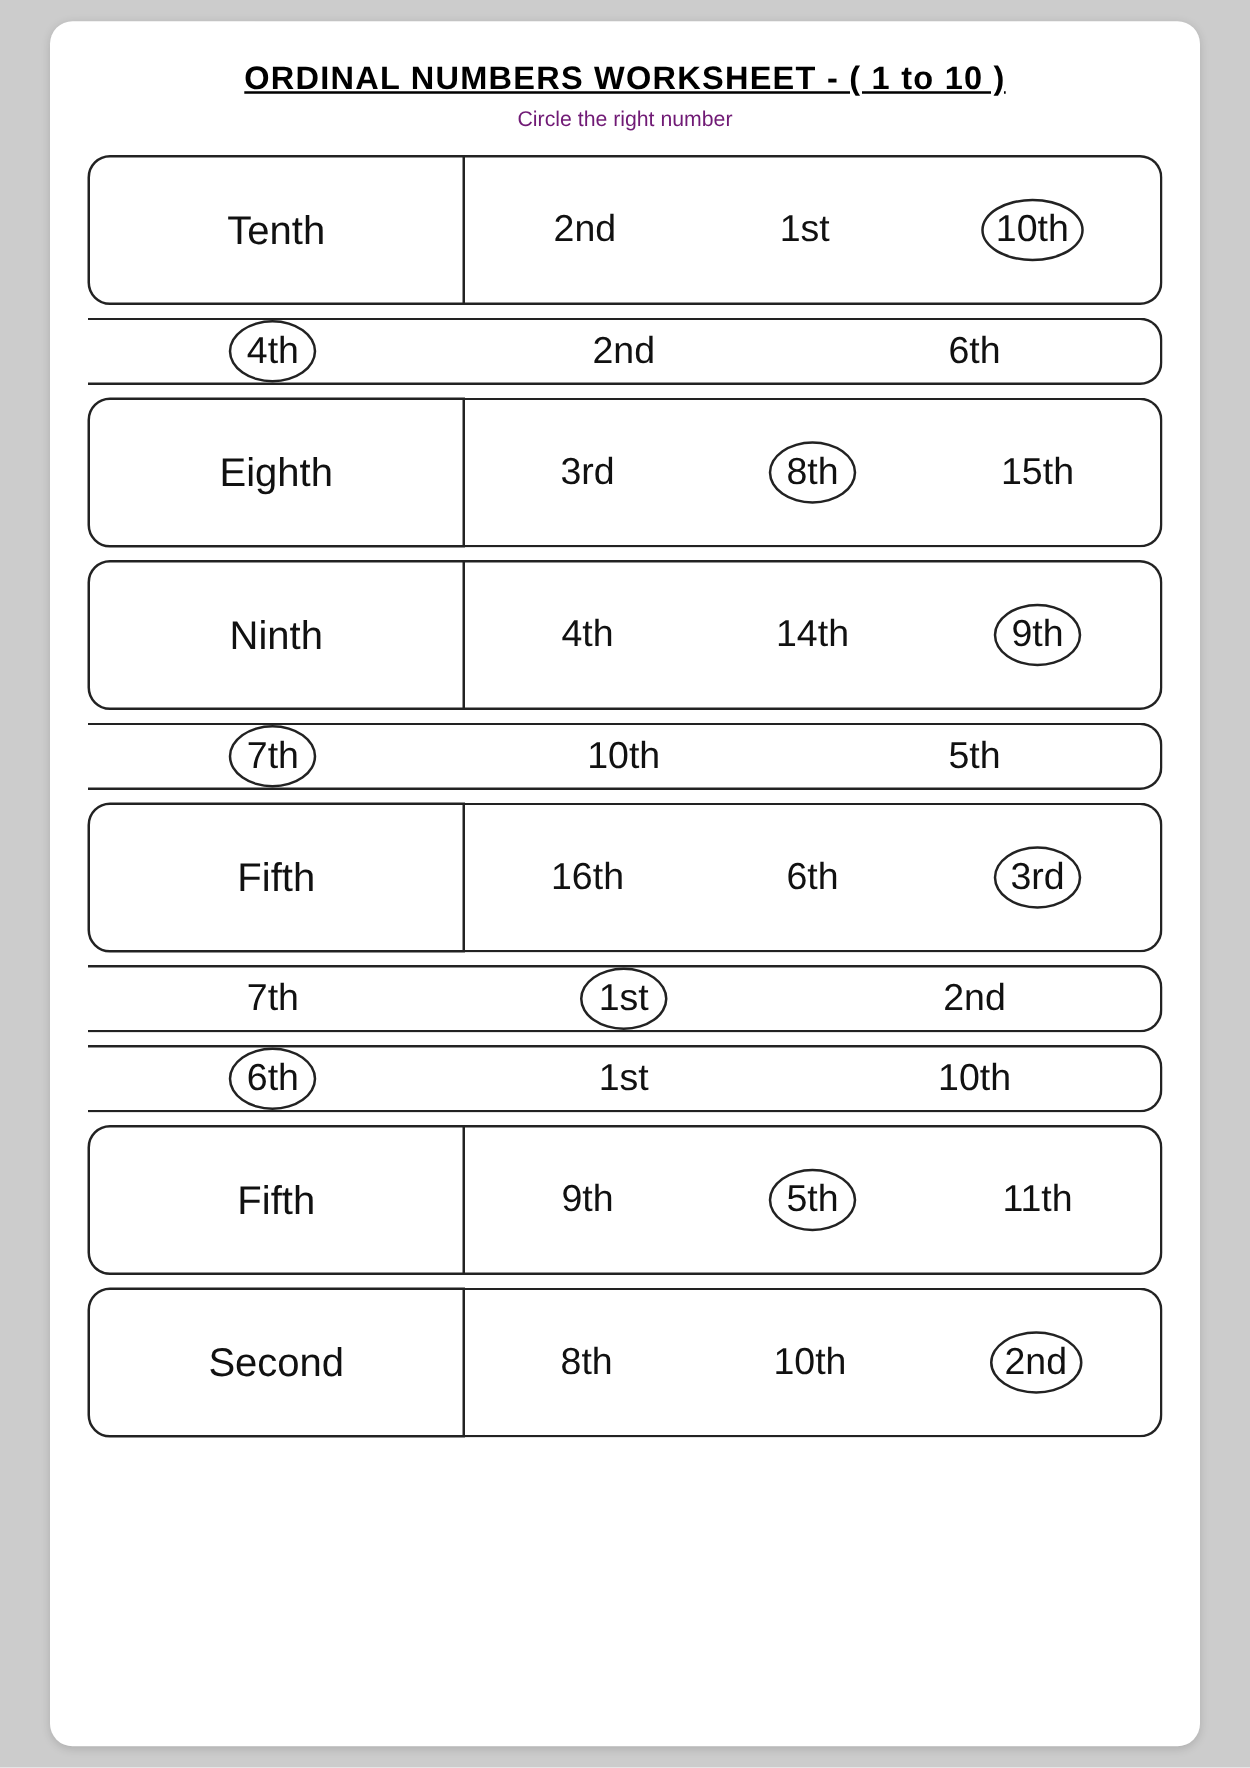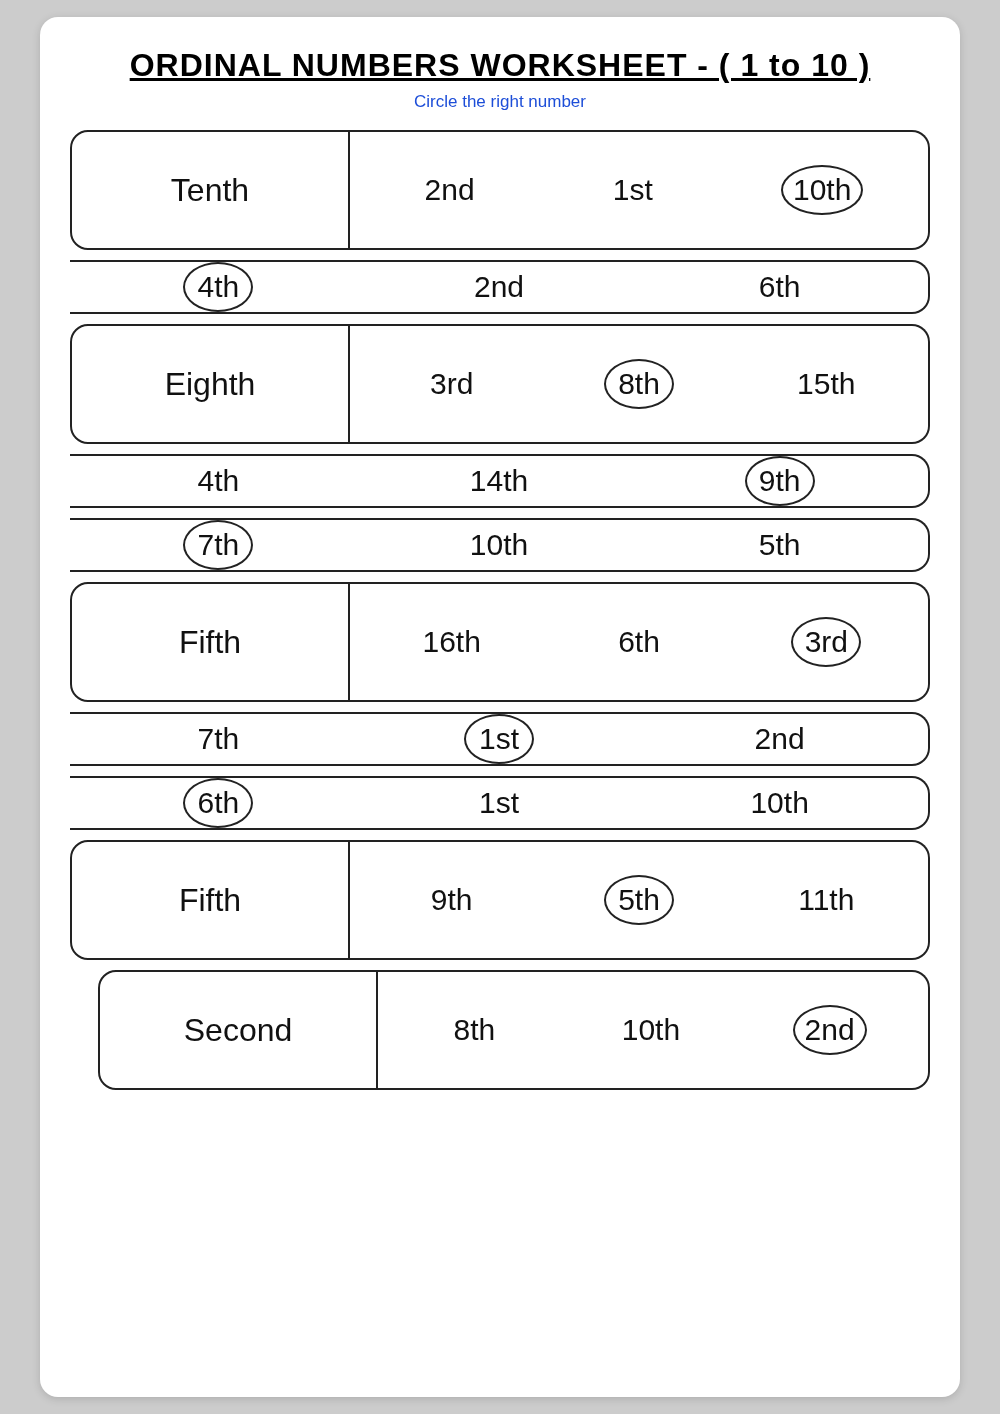--- a/index.html
+++ b/index.html
@@ -18,50 +18,50 @@
       min-height: 1380px;
       background: #fff;
       border-radius: 18px;
       margin: 17px auto;
       padding: 30px 30px 30px 30px;
       box-shadow: 0 2px 8px rgba(0,0,0,0.15);
     }
 
     .title {
       text-align: center;
-      font-size: 32px;
+      font-size: 26px;
       font-weight: bold;
       text-decoration: underline;
       letter-spacing: 1px;
       margin-bottom: 8px;
       color: #000;
     }
 
     .subtitle {
       text-align: center;
       font-size: 17px;
-      color: #1d4ed8;
+      color: #701a75;
       margin-bottom: 18px;
     }
 
     .rows-container {
       display: flex;
       flex-direction: column;
       gap: 0;
     }
 
     .row {
       display: flex;
       flex-direction: row;
       align-items: stretch;
       margin-bottom: 0;
     }
 
     .word-cell {
-      width: 280px;
+      width: 302px;
       min-height: 120px;
       border: 2.5px solid #222;
       border-radius: 18px;
       display: flex;
       align-items: center;
       justify-content: center;
       font-size: 32px;
       font-weight: 500;
       color: #111;
       margin-right: 0;
@@ -104,21 +104,20 @@
       padding: 6px 10px;
     }
 
     
     .row-wrap {
       margin-bottom: 10px;
     }
 
     .row-wrap:last-child {
       margin-bottom: 0;
-      margin-left: 28px;
     }
   </style>
 </head>
 <body>
 
 <div class="page">
   <div class="title">ORDINAL NUMBERS WORKSHEET - ( 1 to 10 )</div>
   <div class="subtitle">Circle the right number</div>
 
   <div class="rows-container" id="rows-container">
@@ -146,20 +145,21 @@
           <div class="word-cell">Eighth</div>
           <div class="options-cell">
             <div class="option-item">3rd</div>
             <div class="option-item circled">8th</div>
             <div class="option-item">15th</div>
           </div>
         </div>
       </div>
       <div class="row-wrap">
         <div class="row">
+          <div class="word-cell">Ninth</div>
           <div class="options-cell">
             <div class="option-item">4th</div>
             <div class="option-item">14th</div>
             <div class="option-item circled">9th</div>
           </div>
         </div>
       </div>
       <div class="row-wrap">
         <div class="row">
           <div class="options-cell">

